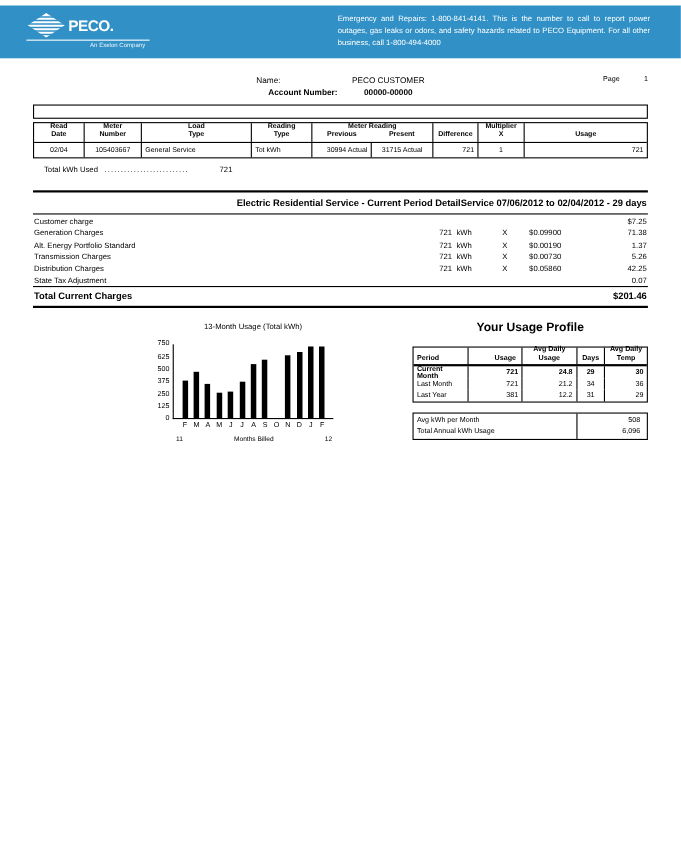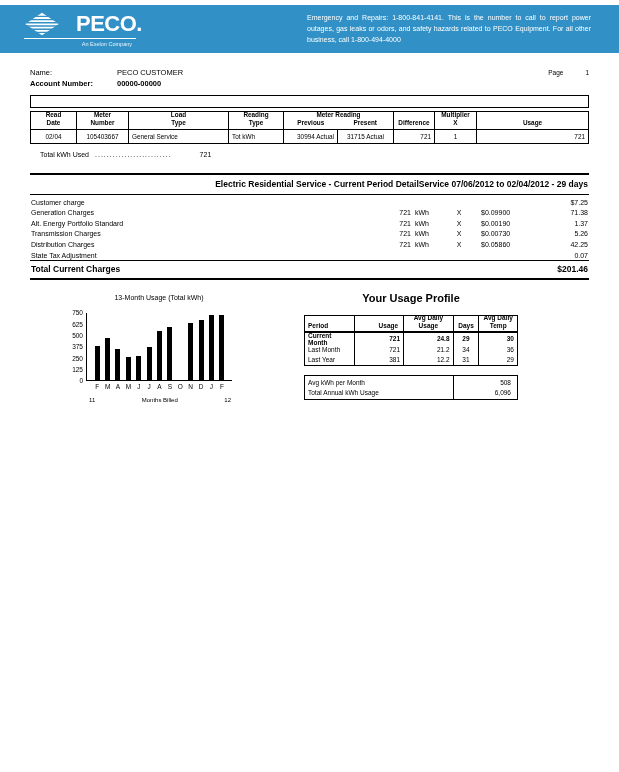--- a/index.html
+++ b/index.html
@@ -7,28 +7,28 @@
   body {
     height:772px; position:relative; overflow:hidden;
     font-family:"Liberation Sans", sans-serif; color:#000;
     -webkit-font-smoothing:antialiased;
   }
   
   .topbar { margin-top:5px; height:48px; background:#3191c6; display:flex; align-items:flex-start; }
   .logo-block { margin-left:24px; margin-top:6px; width:112px; }
   .logo-row { display:flex; align-items:center; }
   .logo-row svg { display:block; }
-  .brand-name { color:#fff; font-weight:bold; font-size:22px; letter-spacing:-0.5px; margin-left:16px; }
+  .brand-name { color:#fff; font-weight:bold; font-size:14px; letter-spacing:-0.5px; margin-left:2px; }
   .logo-rule { border-top:1px solid #fff; margin-top:1px; width:112px; }
   .brand-tagline { color:#e8f3fa; font-size:5.5px; text-align:right; margin-top:2px; padding-right:4px; }
   .emergency { margin-left:auto; margin-right:28px; margin-top:8px; width:284px;
     color:#fff; font-size:7px; line-height:1.55; text-align:justify; }
   
   .account { position:relative; margin:15px 30px 0 30px; font-size:7.5px; }
-  .acct-row { display:flex; line-height:1.45; }
+  .acct-row { display:flex; line-height:1.45;justify-content:center; }
   .acct-label { width:87px; }
   .bold { font-weight:bold; }
   .page-box { position:absolute; right:0; top:1px; font-size:6.5px; display:flex; }
   .page-box .num { margin-left:22px; }
   
   .empty-box { margin:5px 30px 0 30px; height:13px; border:1px solid #000; }
   .mt { margin:3px 30px 0 30px; border:1.5px solid #000; font-size:6.4px; }
   .mt-hrow { display:flex; border-bottom:1px solid #000; height:18px; }
   .mt-drow { display:flex; height:13px; }
   .hcell { display:flex; flex-direction:column; justify-content:flex-end; align-items:center;
@@ -52,21 +52,21 @@
   .charge-rows { padding-top:2px; }
   .c-row { display:flex; font-size:7px; padding:1.8px 1px; align-items:baseline; }
   .c-label { width:340px; }
   .c-usage { width:40px; text-align:right; }
   .c-unit  { width:26px; padding-left:4px; }
   .c-x     { width:44px; text-align:center; }
   .c-rate  { width:62px; }
   .c-amount{ flex:1; text-align:right; }
   .total-row { display:flex; justify-content:space-between; font-size:8.5px; font-weight:bold; padding:3px 1px 4px 1px; }
   
-  .bottom { display:flex; margin:14px 30px 0 64px; }
+  .bottom { display:flex; margin:14px 30px 0 64px;justify-content:flex-end; }
   .chart-block { width:190px; }
   .chart-title { font-size:7px; text-align:center; margin-bottom:12px; }
   .chart-body { display:flex; }
   .y-axis { position:relative; width:22px; height:68px; font-size:6.5px; }
   .y-axis div { position:absolute; right:3px; line-height:1; }
   .plot { width:146px; height:68px; border-left:1px solid #000; border-bottom:1px solid #000;
     display:flex; align-items:flex-end; padding:0 5px; }
   .bar-slot { width:10.4px; display:flex; justify-content:center; align-items:flex-end; }
   .bar { width:5px; }
   .x-axis { display:flex; margin-left:23px; padding:2px 5px 0 5px; font-size:6.5px; }

